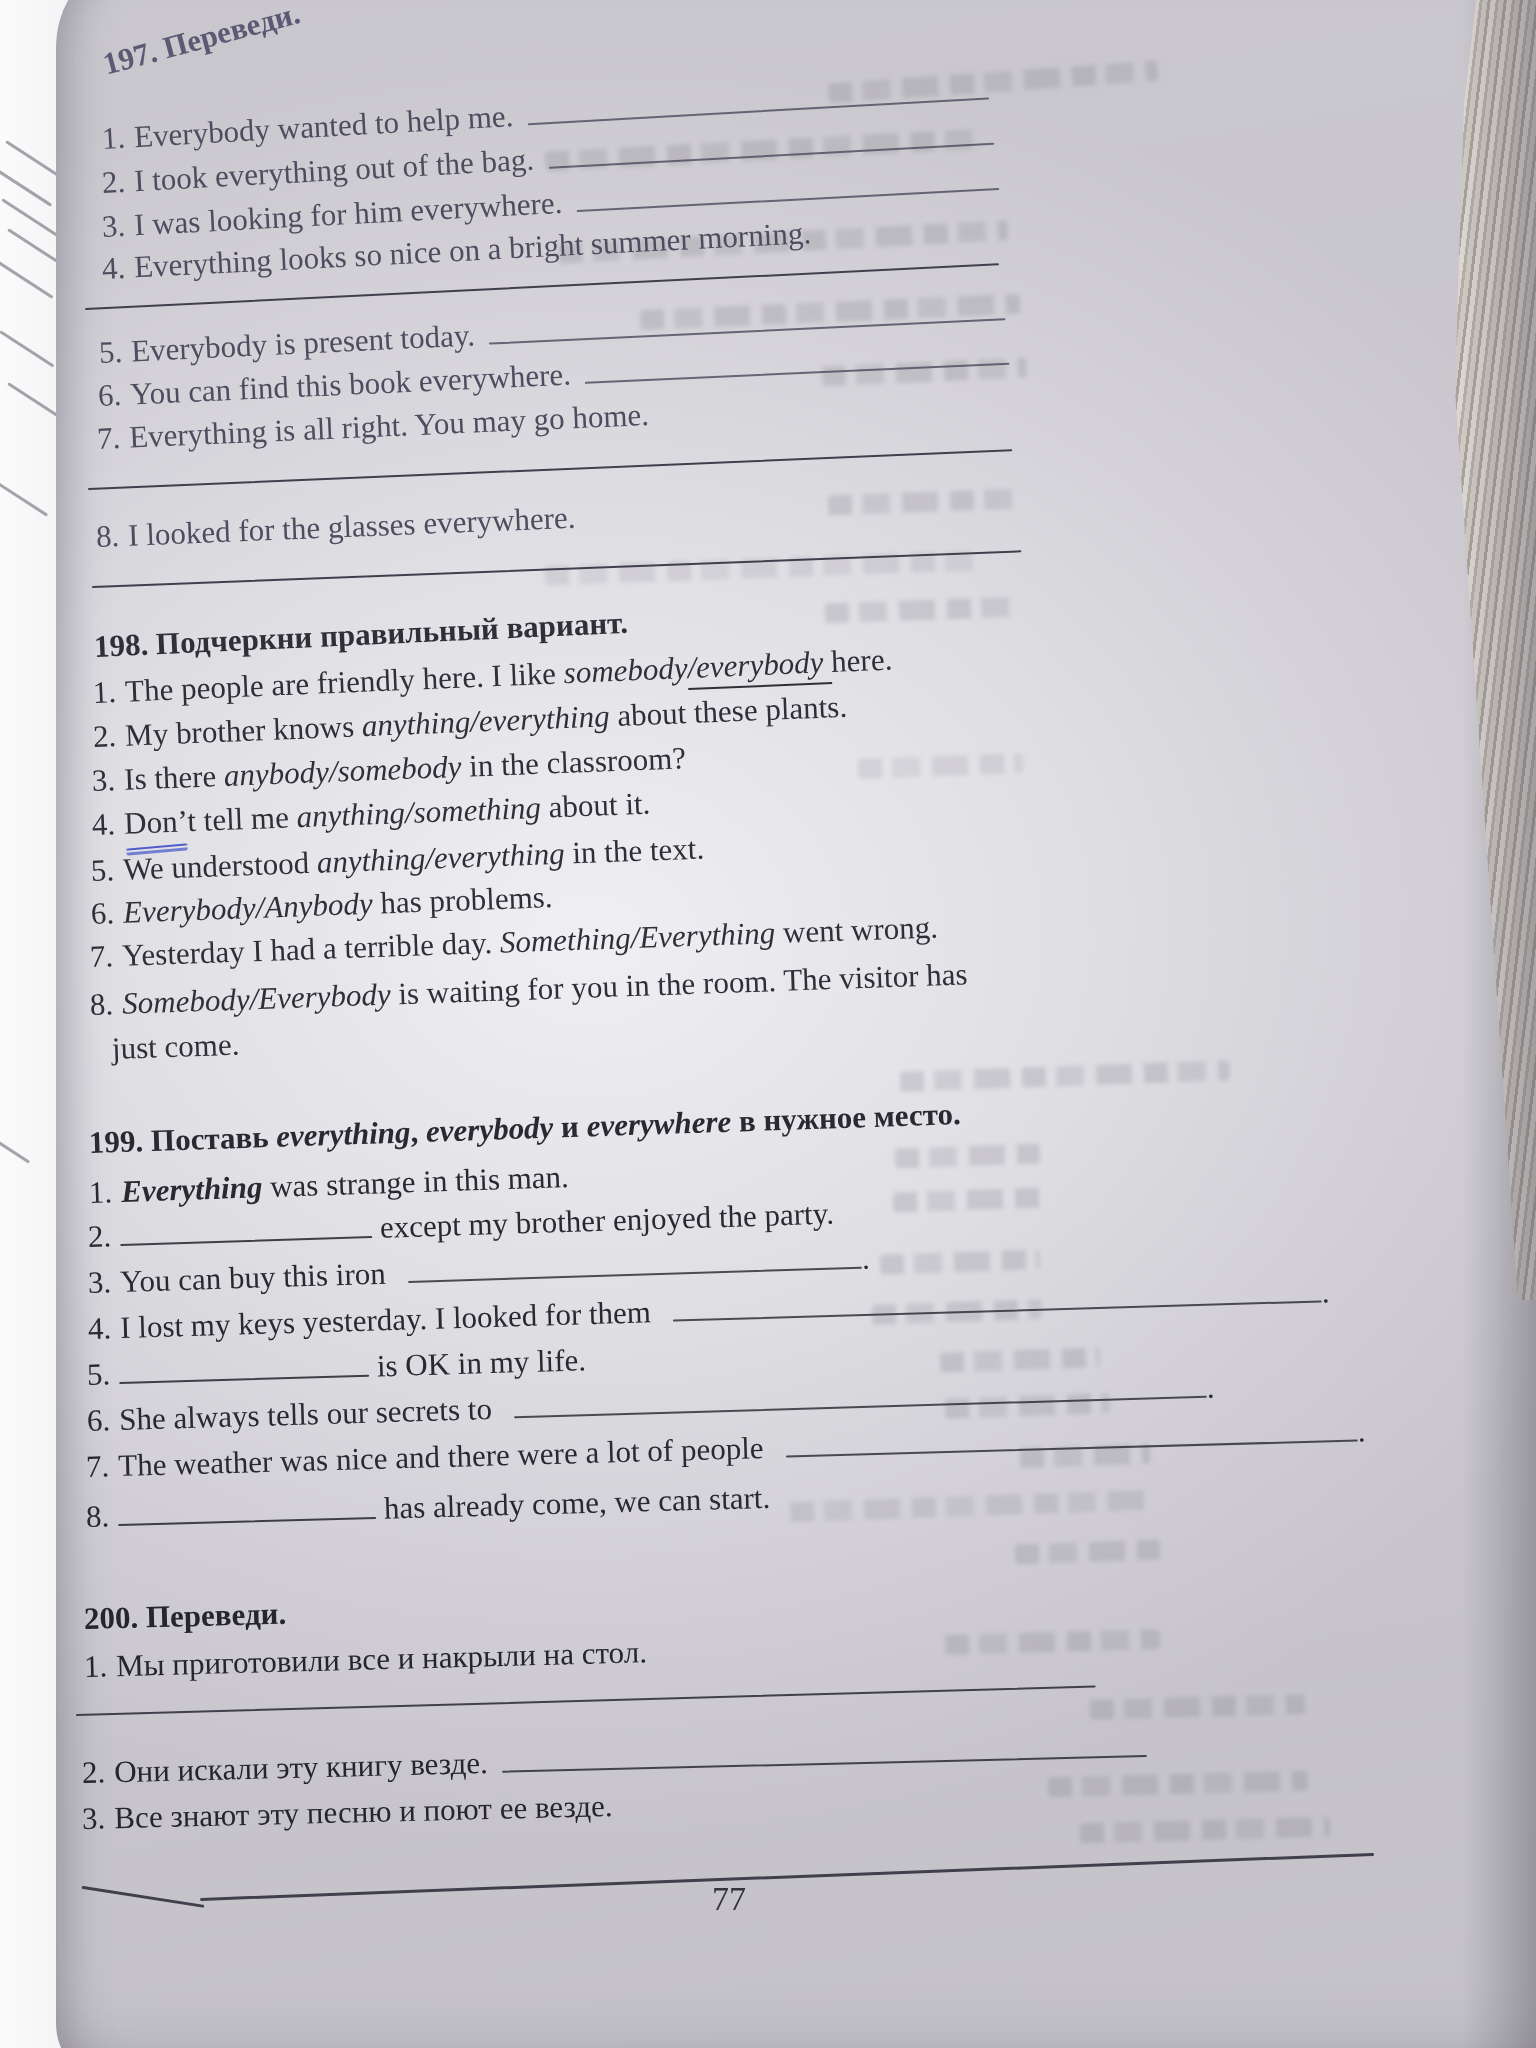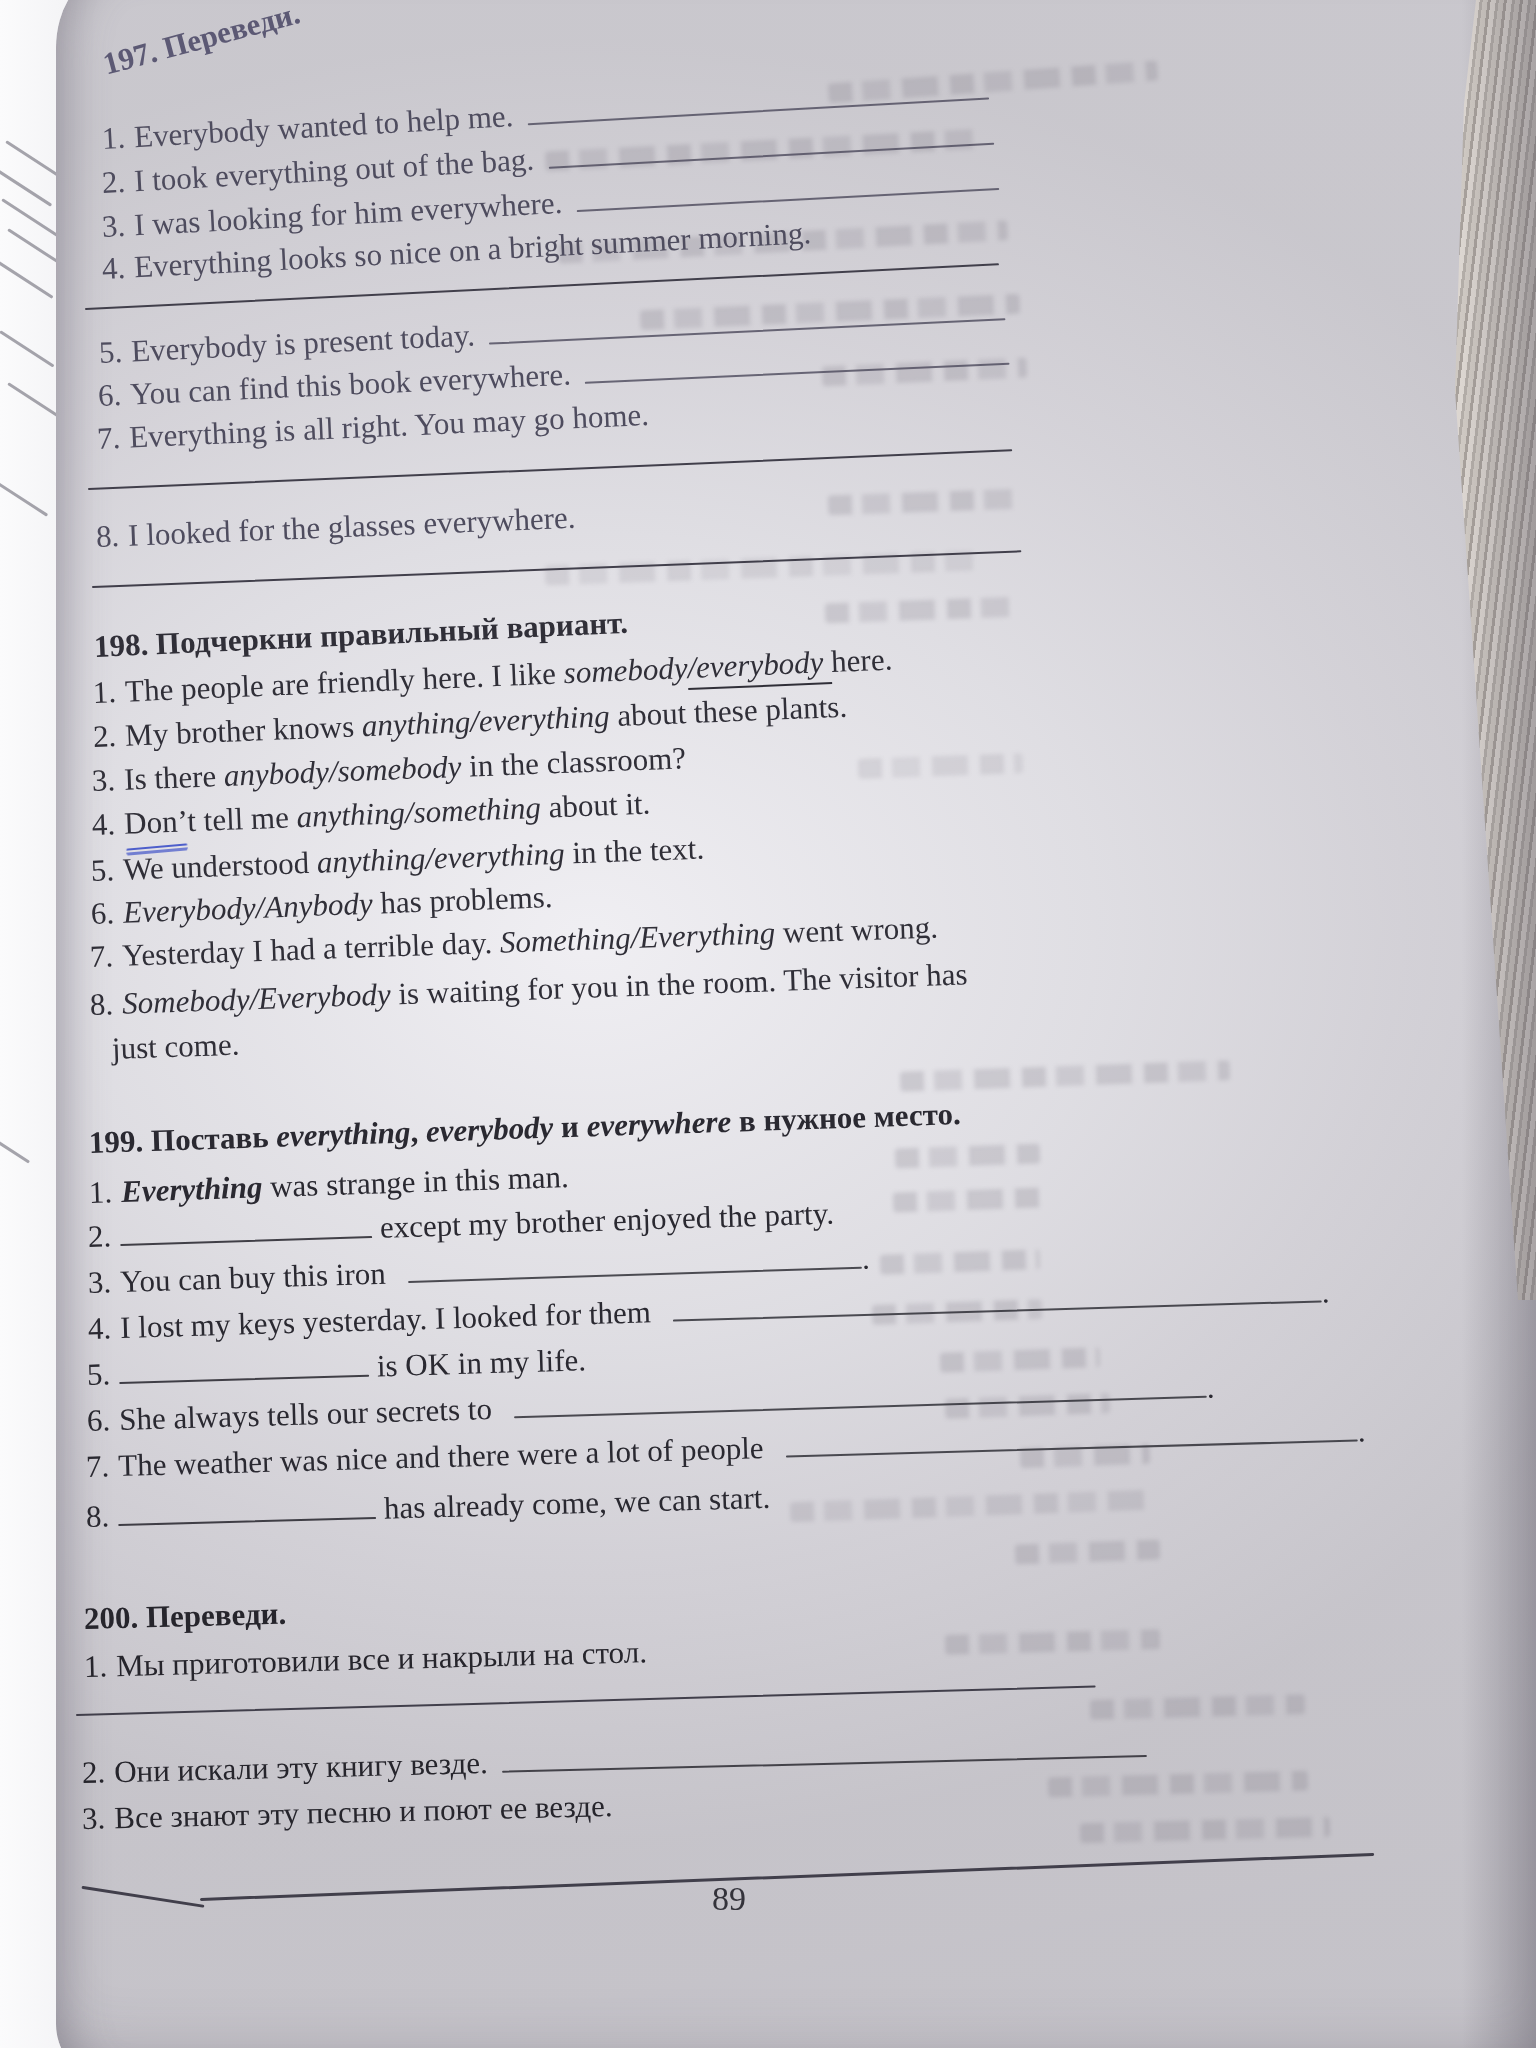--- a/index.html
+++ b/index.html
@@ -195,16 +195,16 @@
   <div class="fl" style="left:76px;top:1714px;width:1020px;transform:rotate(-1.6deg)"></div>
   <div class="row c200" style="left:82px;top:1756px;width:1065px;transform:rotate(-1.4deg)">
     <span class="num">2.</span><span>Они искали эту книгу везде.</span><span class="tl"></span>
   </div>
   <div class="row c200" style="left:82px;top:1802px;transform:rotate(-1.4deg)">
     <span class="num">3.</span><span>Все знают эту песню и поют ее везде.</span>
   </div>
   <div class="fl hook" style="left:200px;top:1898px;width:1175px;transform:rotate(-2.2deg);height:2.6px"></div>
 
   <div class="pagenum" style="left:712px;top:1880px">
-    <span>89</span>
+    <span>77</span>
   </div>
 
 </div>
 
 </body></html>

